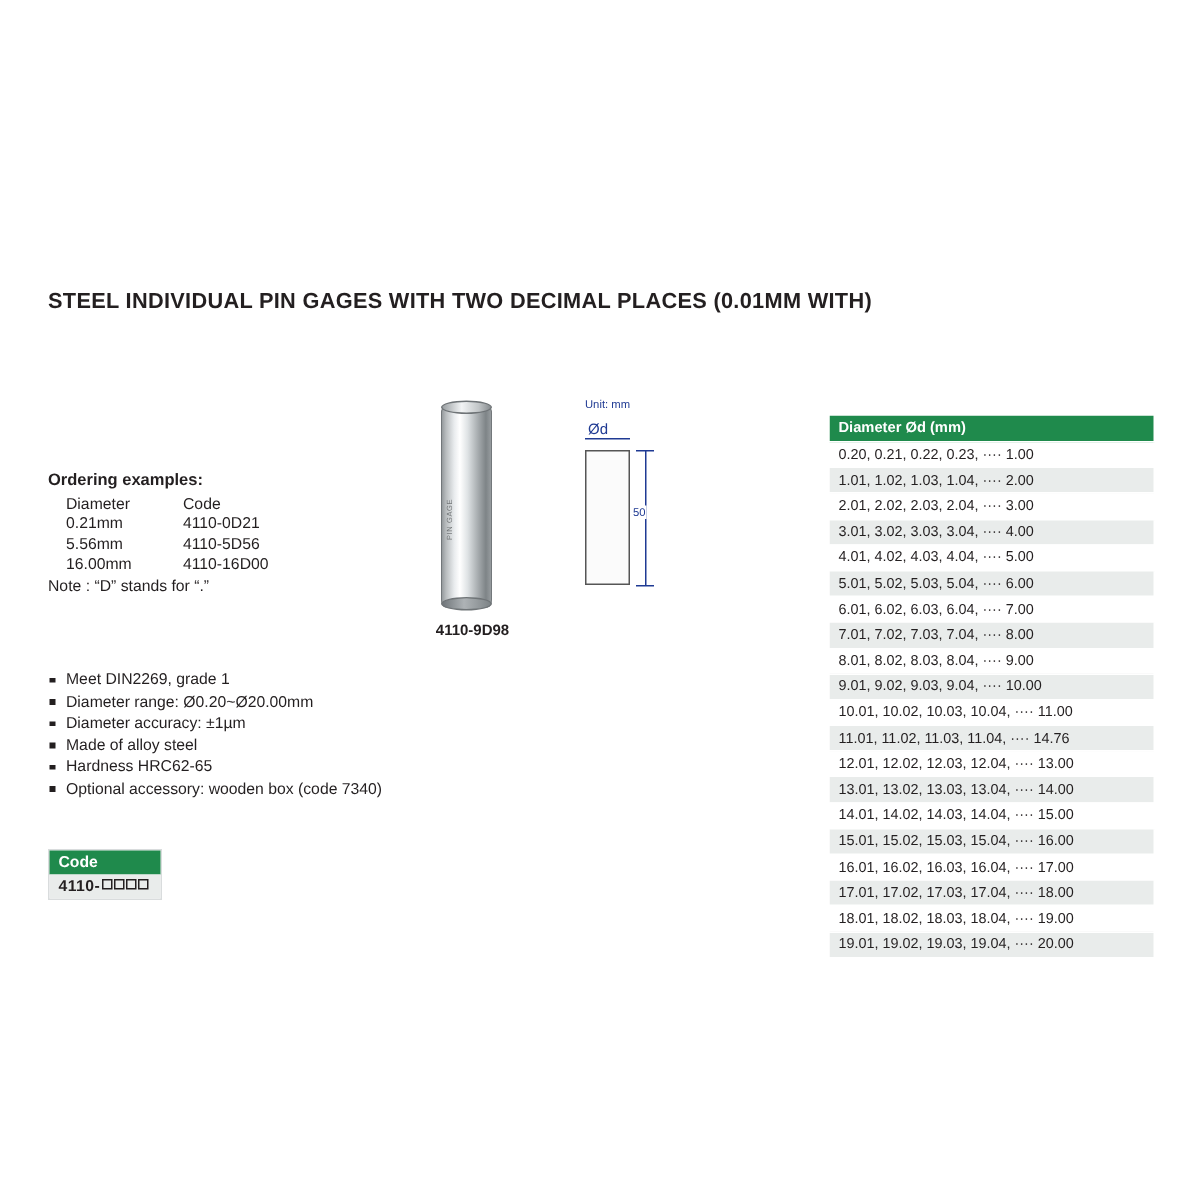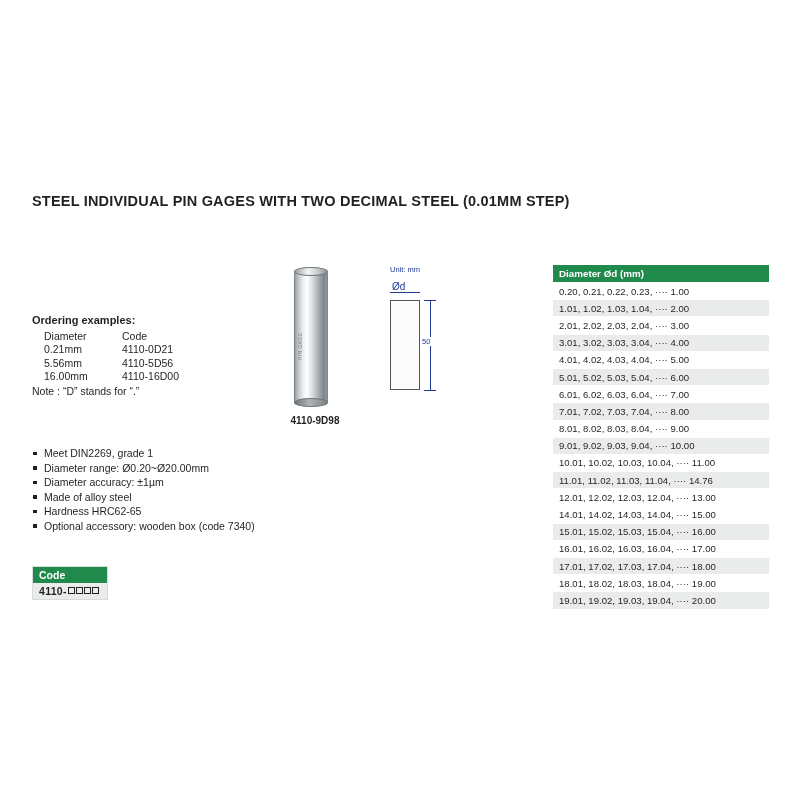--- a/index.html
+++ b/index.html
@@ -248,21 +248,21 @@
     height: 5px;
     border: 1px solid #231f20;
     margin-left: 1px;
     vertical-align: 1px;
   }
 
   
   .dia-table {
     position: absolute;
     left: 552px;
-    top: 264px;
+    top: 276px;
     width: 218px;
     border-collapse: collapse;
     font-size: 9.6px;
   }
   .dia-table th {
     background: #1f8a4c;
     color: #ffffff;
     text-align: left;
     font-weight: bold;
     font-size: 9.8px;
@@ -274,21 +274,21 @@
     border: 0.5px solid #ffffff;
     color: #231f20;
     white-space: nowrap;
   }
   .dia-table tr.odd td  { background: #ffffff; }
   .dia-table tr.even td { background: #e9eceb; }
 </style>
 </head>
 <body>
 
-<div class="page-title">STEEL INDIVIDUAL PIN GAGES WITH TWO DECIMAL STEEL (0.01MM STEP)</div>
+<div class="page-title">STEEL INDIVIDUAL PIN GAGES WITH TWO DECIMAL PLACES (0.01MM WITH)</div>
 
 <div class="ordering">
   <div class="ord-title">Ordering examples:</div>
   <table>
     <tbody>
         <tr>
       <td class="col1">Diameter</td>
       <td>Code</td>
     </tr>
     <tr>
@@ -380,20 +380,23 @@
       </tr>
     <tr class="odd">
         <td>10.01, 10.02, 10.03, 10.04, ···· 11.00</td>
       </tr>
     <tr class="even">
         <td>11.01, 11.02, 11.03, 11.04, ···· 14.76</td>
       </tr>
     <tr class="odd">
         <td>12.01, 12.02, 12.03, 12.04, ···· 13.00</td>
       </tr>
+    <tr class="even">
+        <td>13.01, 13.02, 13.03, 13.04, ···· 14.00</td>
+      </tr>
     <tr class="odd">
         <td>14.01, 14.02, 14.03, 14.04, ···· 15.00</td>
       </tr>
     <tr class="even">
         <td>15.01, 15.02, 15.03, 15.04, ···· 16.00</td>
       </tr>
     <tr class="odd">
         <td>16.01, 16.02, 16.03, 16.04, ···· 17.00</td>
       </tr>
     <tr class="even">

